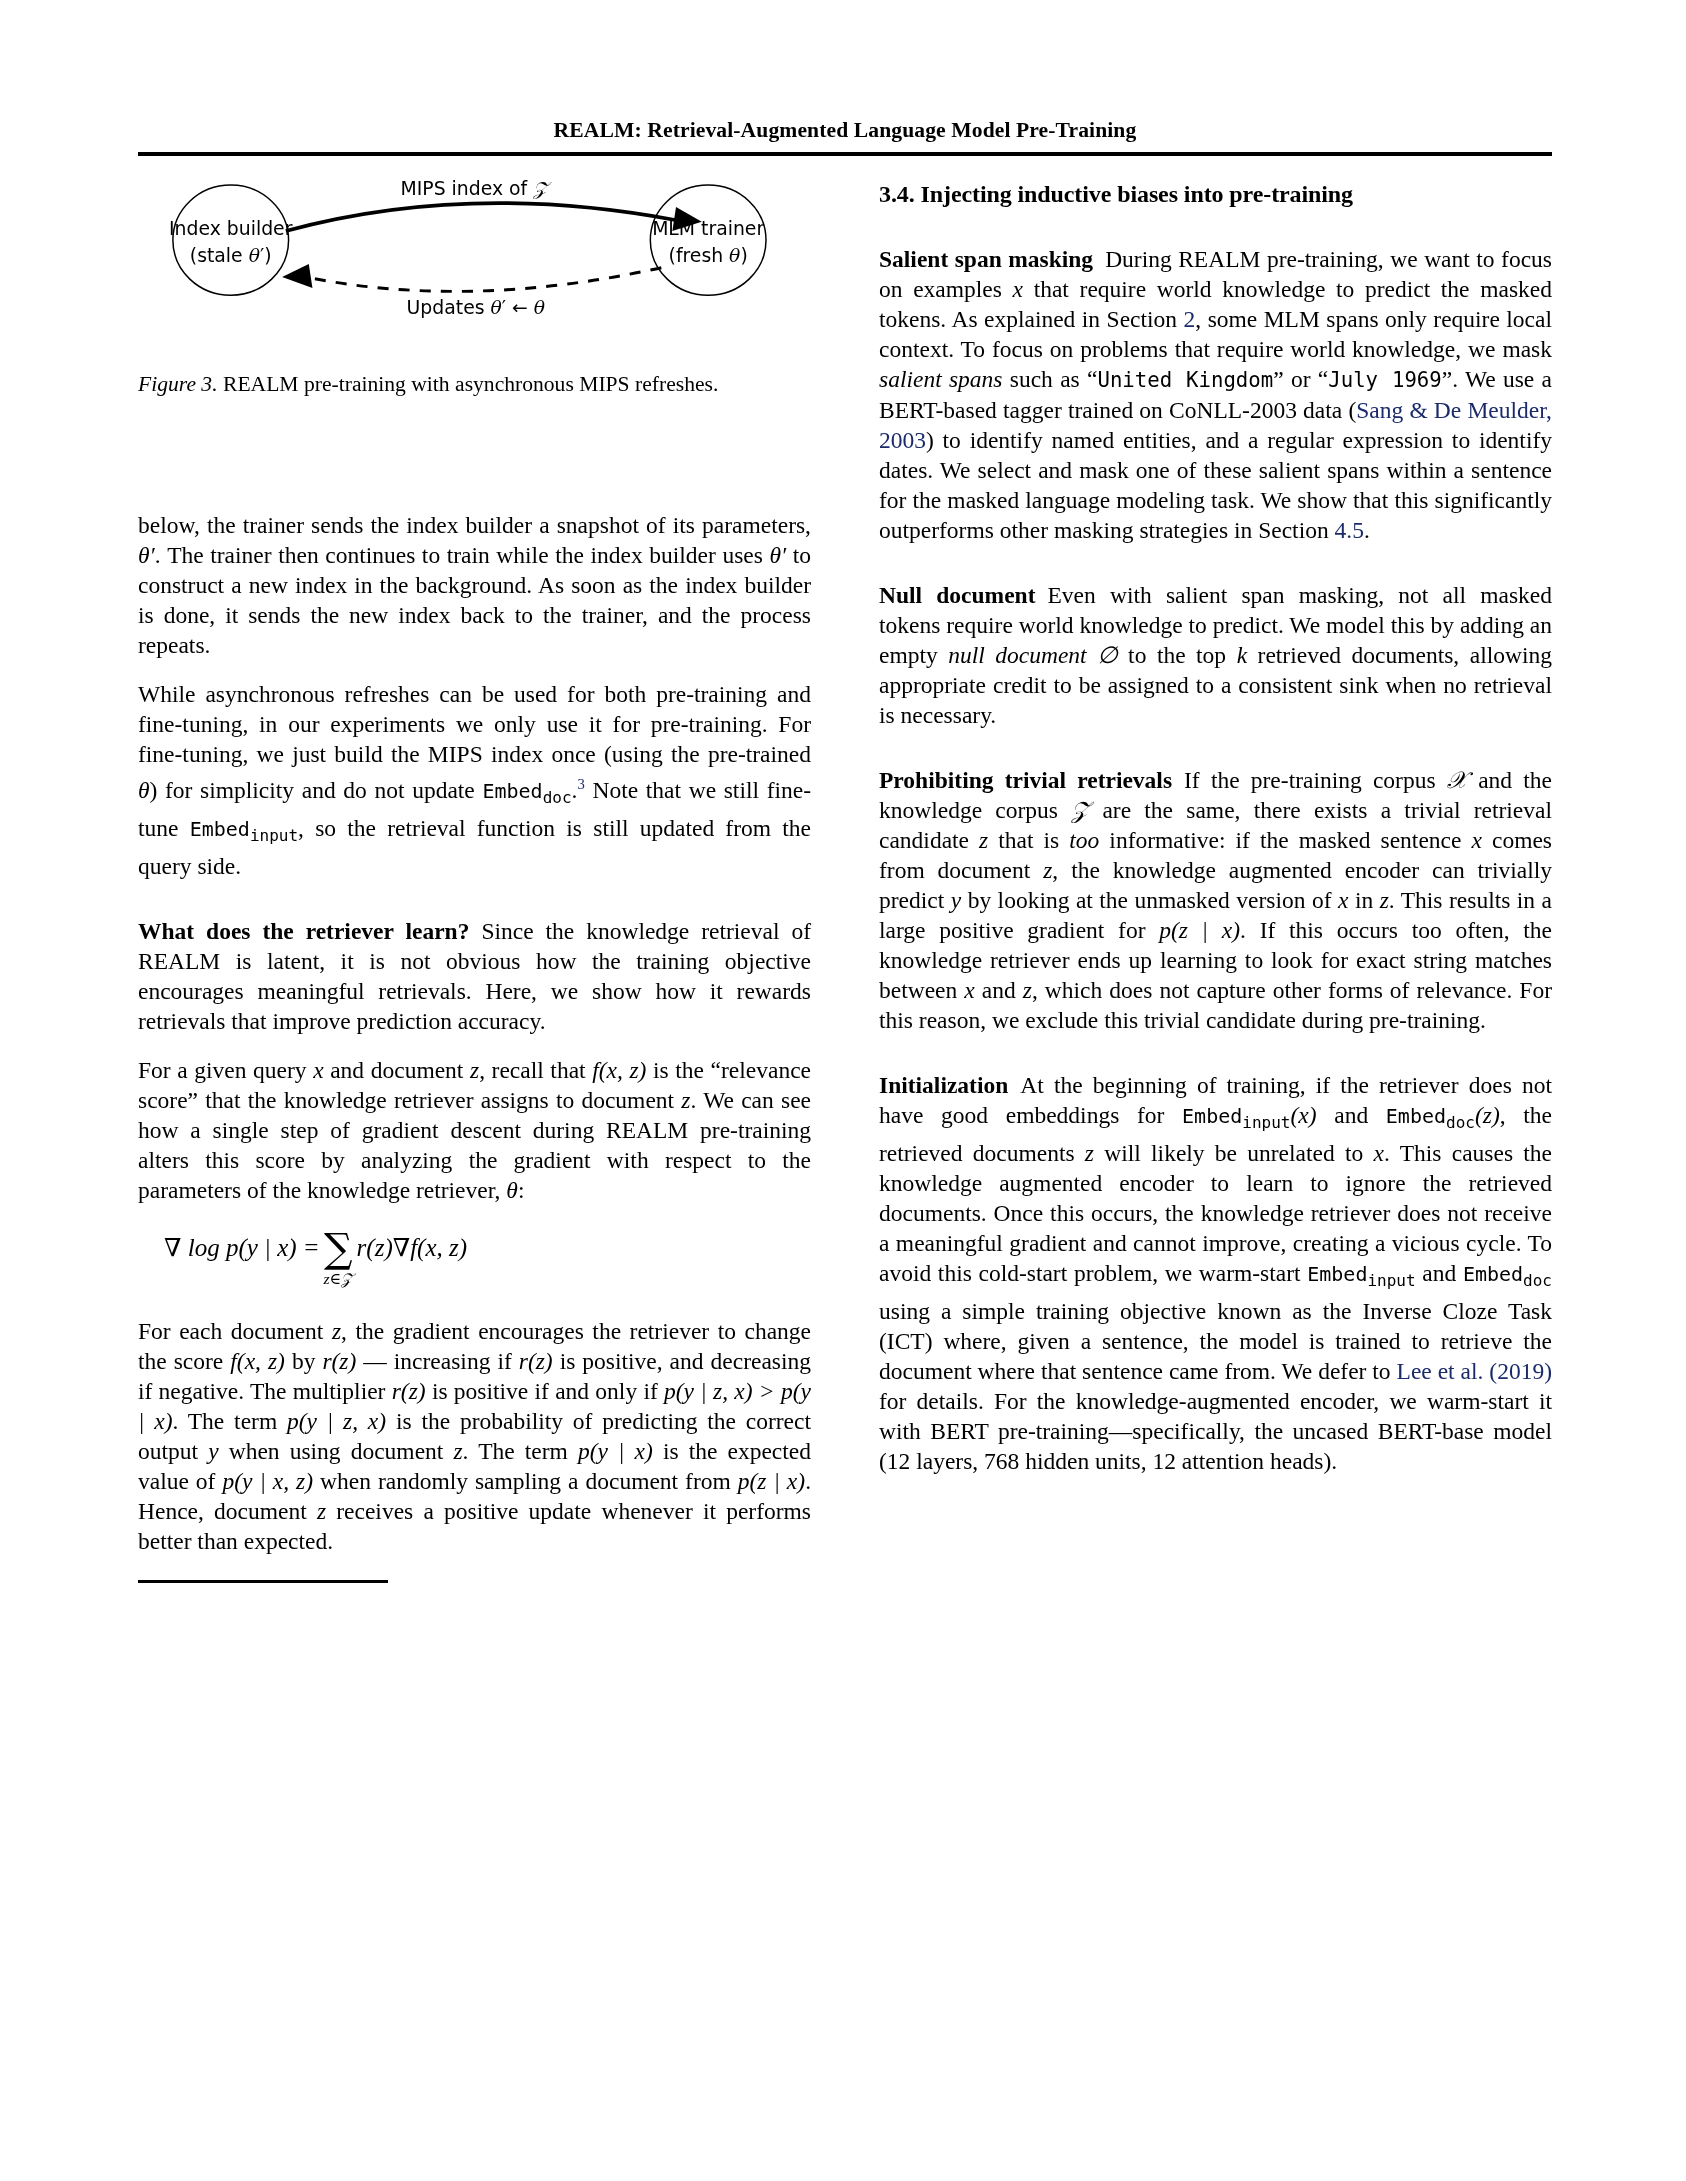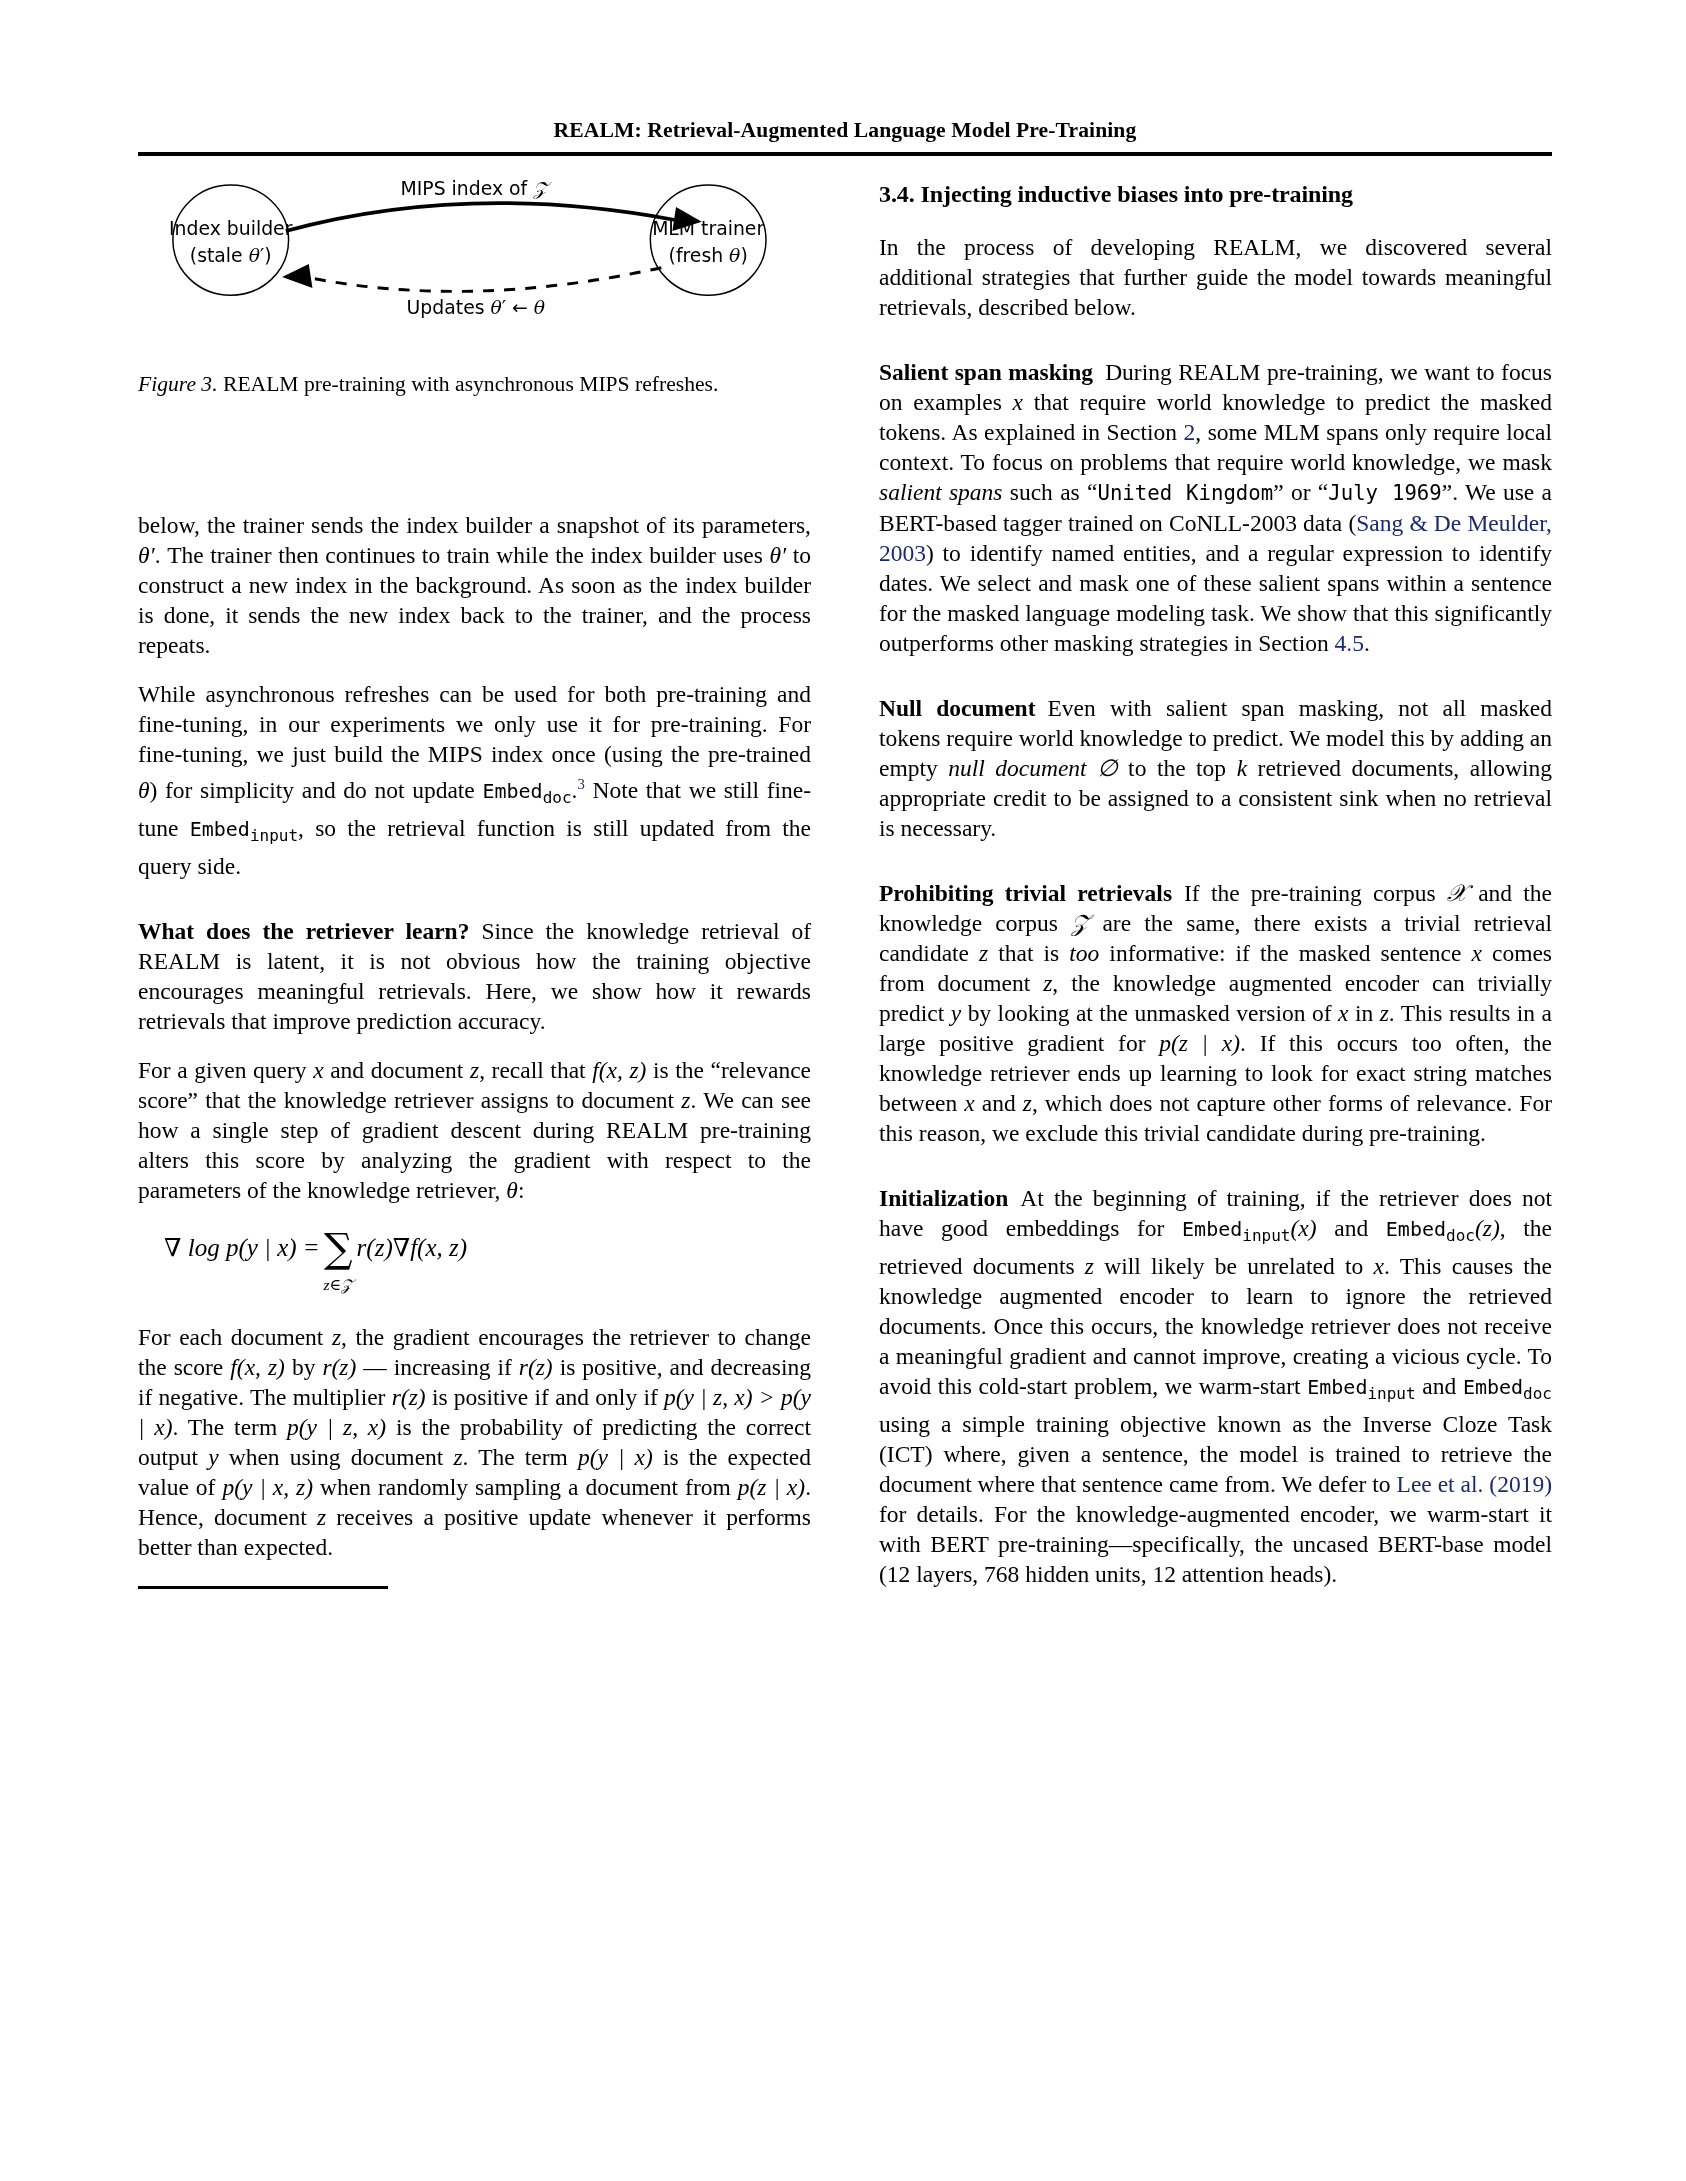--- a/index.html
+++ b/index.html
@@ -135,21 +135,21 @@
   }
   .mrow { display: inline-flex; align-items: flex-start; }
   .sumwrap {
     display: inline-flex;
     flex-direction: column;
     align-items: center;
     vertical-align: middle;
     margin: 0 3.7px;
   }
   .sumsym { font-size: 40px; line-height: 0.8; font-family: "DejaVu Serif", serif;}
-  .sumsub { font-size: 15.6px; font-style: italic; margin-top: 11px; }
+  .sumsub { font-size: 15.6px; font-style: italic; margin-top: 5px; }
   .frac {
     display: inline-flex;
     flex-direction: column;
     align-items: center;
     vertical-align: middle;
     margin: 0 3.7px;
     font-size: 23px;
   }
   .frac .num { padding: 0 3.7px 0.9px 3.7px; }
   .frac .den { padding: 1.8px 3.7px 0 3.7px; border-top: 1.8px solid #000; }
@@ -248,21 +248,20 @@
       <span>For each document </span><span class="mathit">z</span><span>, the gradient encourages the retriever to change the score </span><span class="mathit">f(x, z)</span><span> by </span><span class="mathit">r(z)</span><span> — increasing if </span><span class="mathit">r(z)</span><span> is positive, and decreasing if negative. The multiplier </span><span class="mathit">r(z)</span><span> is positive if and only if </span><span class="mathit">p(y | z, x)  &gt;  p(y | x)</span><span>. The term </span><span class="mathit">p(y | z, x)</span><span> is the probability of predicting the correct output </span><span class="mathit">y</span><span> when using document </span><span class="mathit">z</span><span>. The term </span><span class="mathit">p(y | x)</span><span> is the expected value of </span><span class="mathit">p(y | x, z)</span><span> when randomly sampling a document from </span><span class="mathit">p(z | x)</span><span>. Hence, document </span><span class="mathit">z</span><span> receives a positive update whenever it performs better than expected.</span>
     </p>
 
     <div class="fnrule"></div>
   </div>
 
   <div class="col col-right">
 
     <h3 class="section">3.4. Injecting inductive biases into pre-training</h3>
 
-    <p>In the process of developing REALM, we discovered several additional strategies that further guide the model towards meaningful retrievals, described below.</p>
 
     <p class="biggap">
       <span class="runin">Salient span masking</span><span class="runin-sp"></span><span>During REALM pre-training, we want to focus on examples </span><span class="mathit">x</span><span> that require world knowledge to predict the masked tokens. As explained in Section </span><span class="cite">2</span><span>, some MLM spans only require local context. To focus on problems that require world knowledge, we mask </span><i>salient spans</i><span> such as “</span><span class="tt">United Kingdom</span><span>” or “</span><span class="tt">July 1969</span><span>”. We use a BERT-based tagger trained on CoNLL-2003 data (</span><span class="cite">Sang &amp; De Meulder, 2003</span><span>) to identify named entities, and a regular expression to identify dates. We select and mask one of these salient spans within a sentence for the masked language modeling task. We show that this significantly outperforms other masking strategies in Section </span><span class="cite">4.5</span><span>.</span>
     </p>
 
     <p class="biggap">
       <span class="runin">Null document</span><span class="runin-sp"></span><span>Even with salient span masking, not all masked tokens require world knowledge to predict. We model this by adding an empty </span><i>null document</i><span class="mathit"> ∅</span><span> to the top </span><span class="mathit">k</span><span> retrieved documents, allowing appropriate credit to be assigned to a consistent sink when no retrieval is necessary.</span>
     </p>
 
     <p class="biggap">

